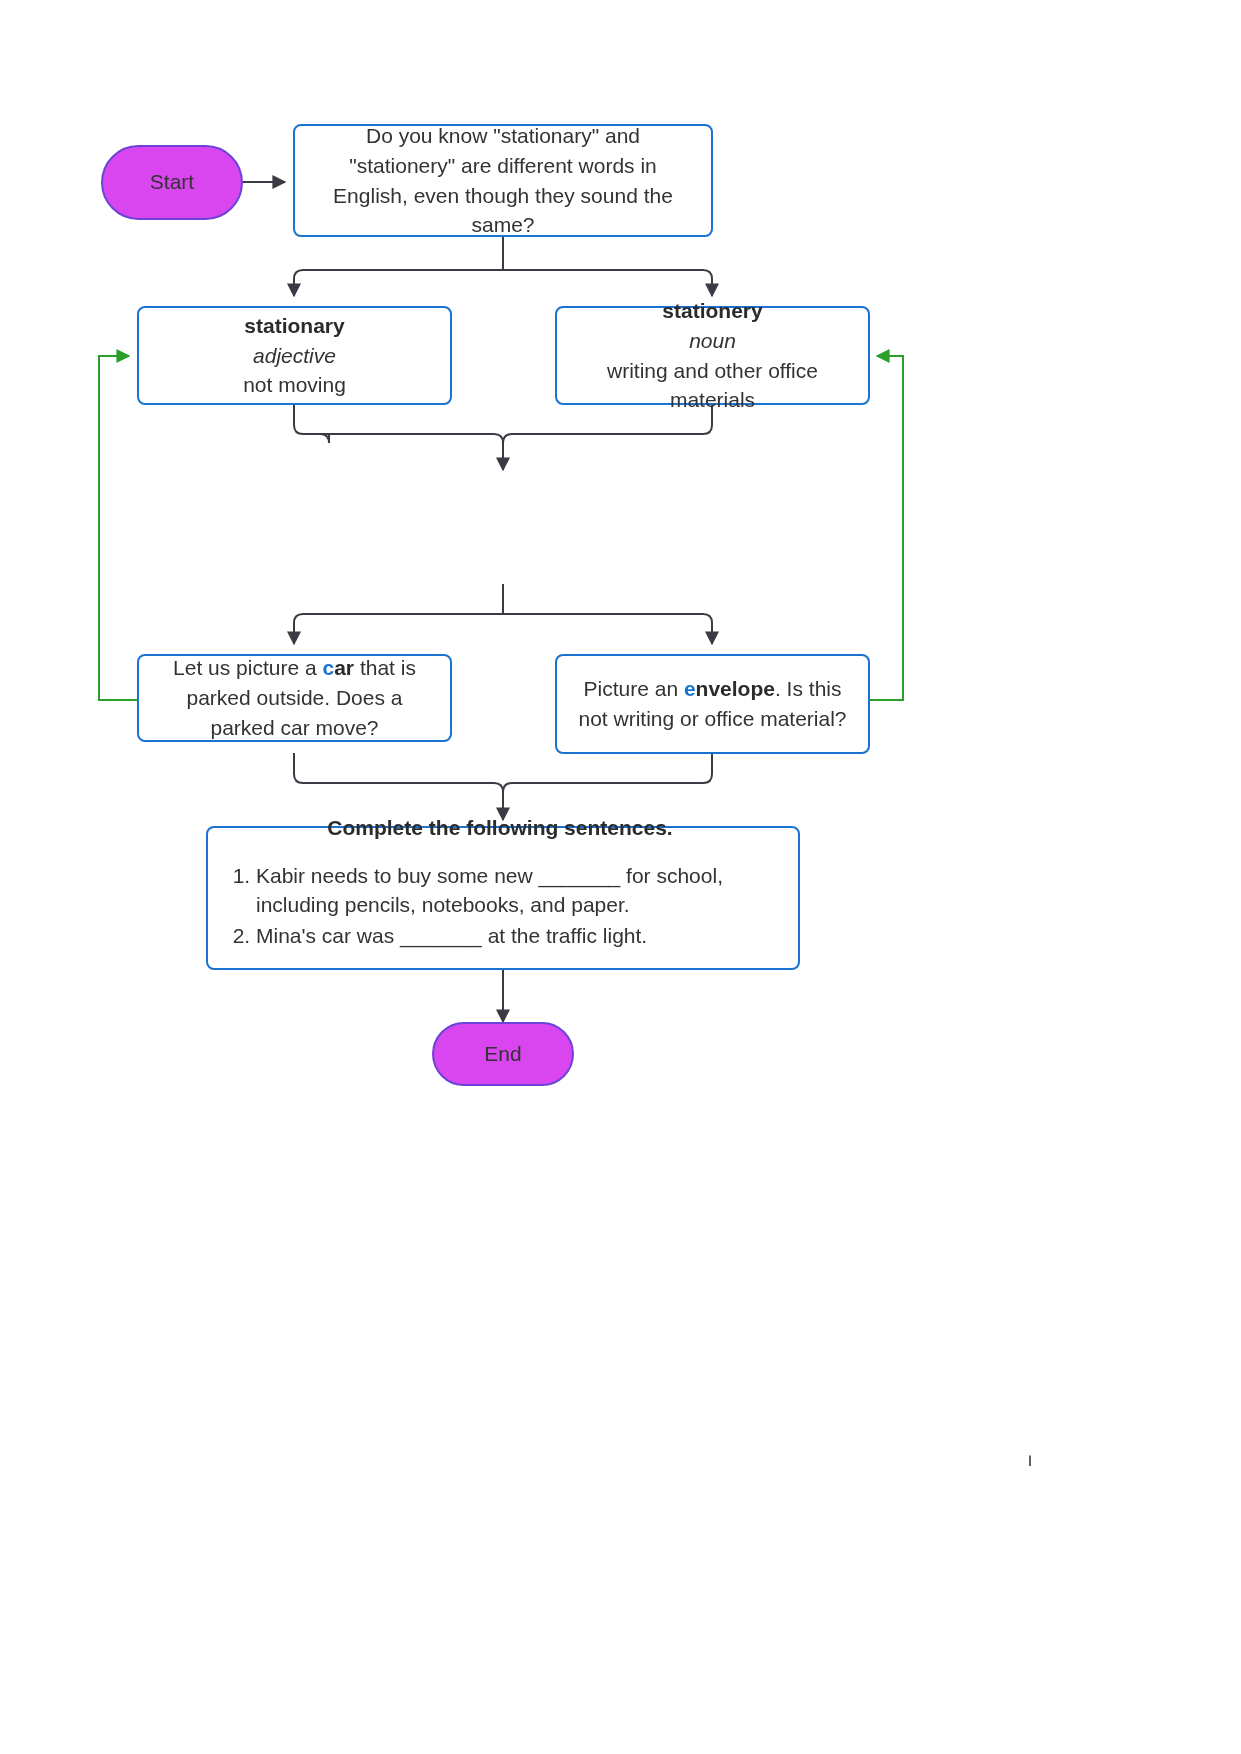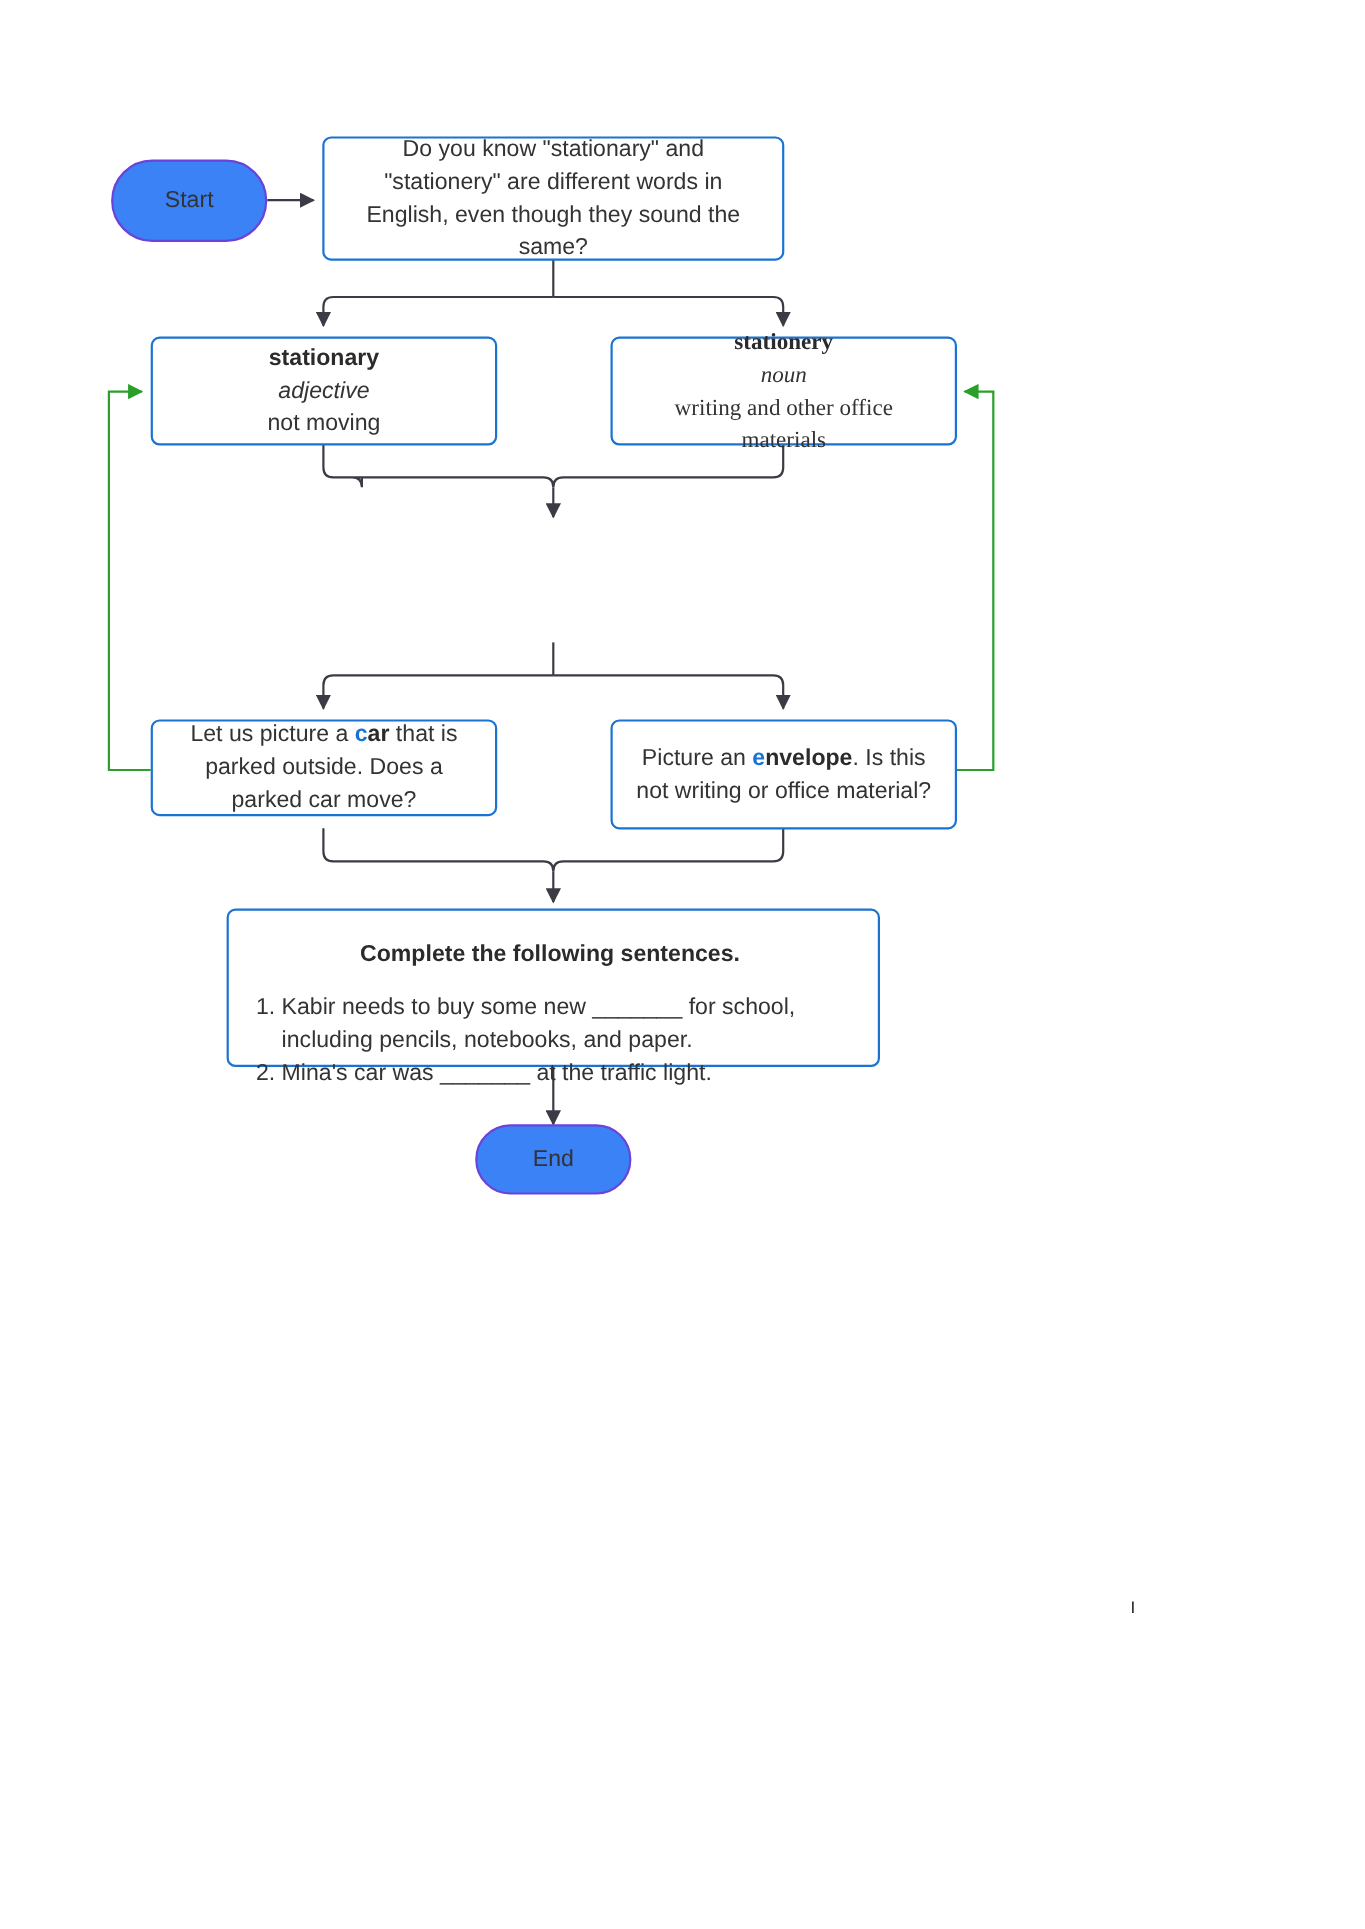--- a/index.html
+++ b/index.html
@@ -39,21 +39,21 @@
     display: flex;
     flex-direction: column;
     align-items: center;
     justify-content: center;
     text-align: center;
   }
 
   .terminal {
     border: 2px solid #6b43d8;
     border-radius: 46px;
-    background: #3b82f6;
+    background: #d946ef;
     font-size: 21px;
     color: #333333;
     line-height: 1.35;
   }
 
   .process {
     border: 2px solid #1a73d2;
     border-radius: 8px;
     background: #ffffff;
     font-size: 21px;
@@ -77,21 +77,21 @@
     font-size: 21px;
     color: #333333;
   }
 
   .hl { color: #1a73d2; font-weight: bold; }
   .hl-rest { color: #2b2b2b; font-weight: bold; }
 
   
   #ex-box {
     align-items: stretch;
-    justify-content: space-between;
+    justify-content: flex-end;
     padding: 25px 20px 16px 14px;
   }
   #ex-title {
     font-weight: bold;
     font-size: 21px;
     text-align: center;
     color: #2b2b2b;
     margin-bottom: 18px;
   }
   #ex-list {
@@ -161,21 +161,21 @@
   <div class="node process" id="node-intro" style="left:293px; top:124px; width:420px; height:113px;">
     <span>Do you know "stationary" and "stationery" are different words in English, even though they sound the same?</span>
   </div>
 
   <div class="node process defbox" id="node-def-stationary" style="left:137px; top:306px; width:315px; height:99px;">
     <span class="w-term">stationary</span>
     <span class="w-pos">adjective</span>
     <span class="w-def">not moving</span>
   </div>
 
-  <div class="node process defbox" id="node-def-stationery" style="left:555px; top:306px; width:315px; height:99px;font-family:Liberation Serif, serif;">
+  <div class="node process defbox" id="node-def-stationery" style="left:555px; top:306px; width:315px; height:99px;">
     <span class="w-term">stationery</span>
     <span class="w-pos">noun</span>
     <span class="w-def">writing and other office materials</span>
   </div>
 
 
   <div class="node process" id="node-hint-car" style="left:137px; top:654px; width:315px; height:88px;">
     <span>
       <span>Let us picture a </span><span class="hl">c</span><span class="hl-rest">ar</span><span> that is parked outside. Does a parked car move?</span>
     </span>

